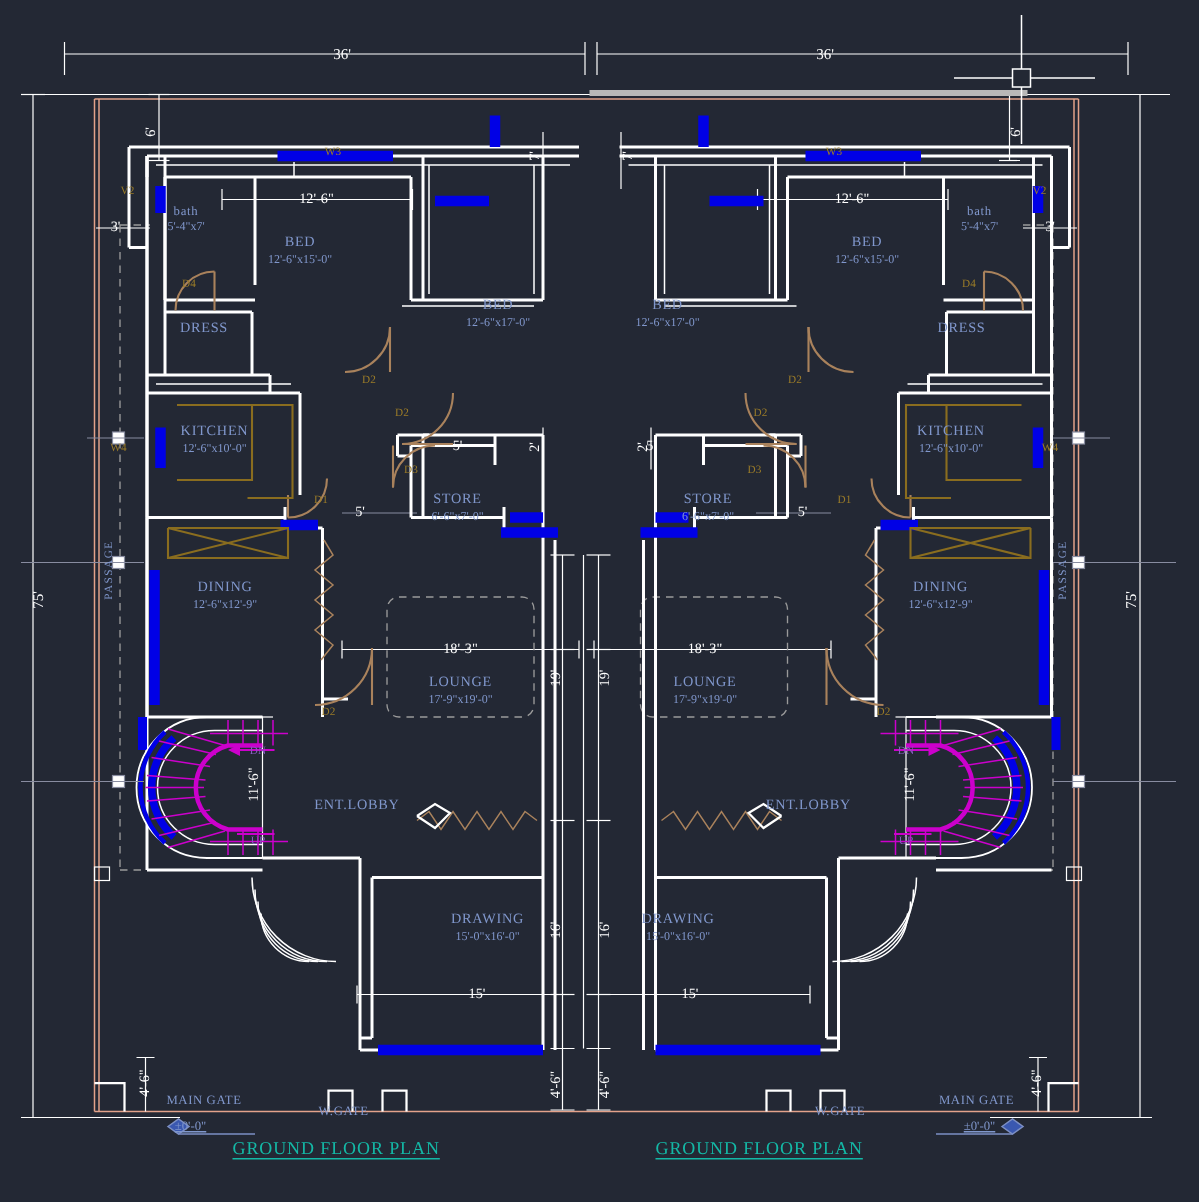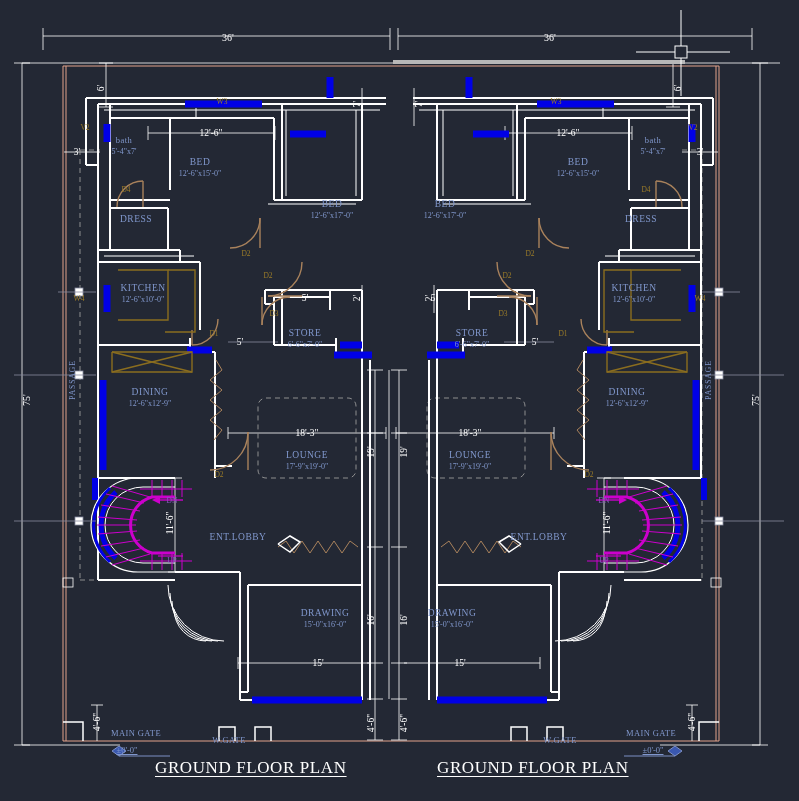--- a/index.html
+++ b/index.html
@@ -1,22 +1,22 @@
 <!DOCTYPE html>
 <html><head>
 <meta charset="utf-8">
 <title>Ground Floor Plan</title>
 <style>
   html,body{margin:0;padding:0;background:#232834;}
   body{font-family:"Liberation Serif",serif;}
   #cad{position:relative;width:799px;height:801px;background:#232834;overflow:hidden;}
   #cad svg{position:absolute;left:0;top:0;}
   .plan-title{
-    position:absolute;color:#ffffff;font-family:"Liberation Serif",serif;
-    font-size:17px;letter-spacing:.6px;text-decoration:underline;
+    position:absolute;color:#14b8a6;font-family:"Liberation Serif",serif;
+    font-size:12px;letter-spacing:.6px;text-decoration:underline;
     text-underline-offset:3px;white-space:nowrap;
   }
 </style>
 </head>
 <body>
 
 <div id="cad">
 
   <svg width="799" height="801" viewBox="0 0 799 801">
 

